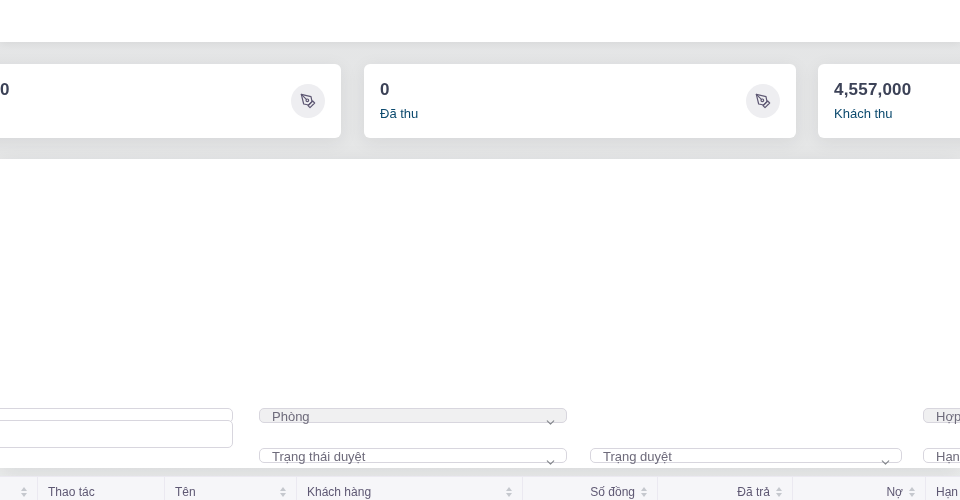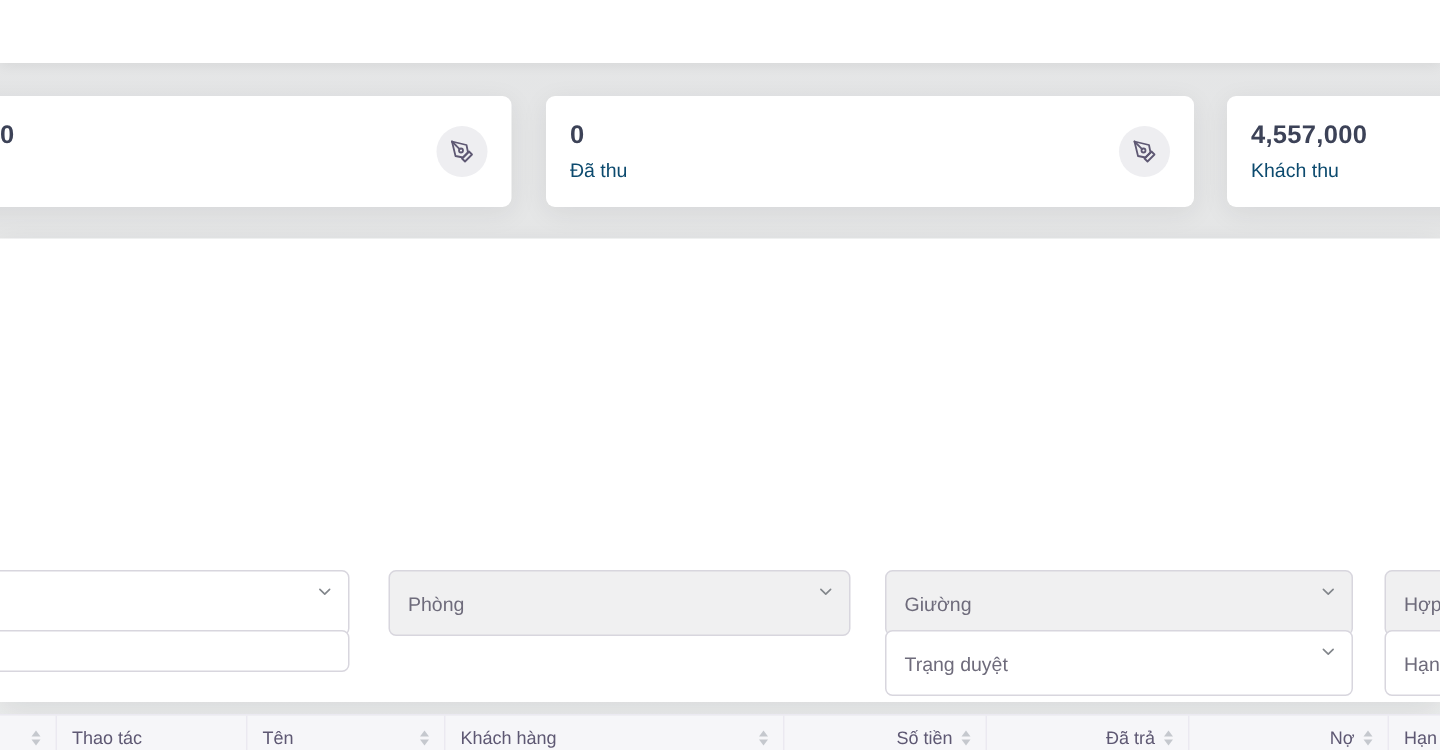--- a/index.html
+++ b/index.html
@@ -27,22 +27,22 @@
   .card-1 .stat-label { left:92px; }
   .stat-icon-wrap { position:absolute; right:16px; top:20px; width:34px; height:34px; border-radius:50%;
                     background:#eeeef1; display:flex; align-items:center; justify-content:center; }
   .stat-icon-wrap svg { width:16px; height:16px; stroke:#5e5873; fill:none; stroke-width:1.8; stroke-linecap:round; stroke-linejoin:round; }
 
   
   .panel { position:absolute; left:0; top:159px; width:960px; height:309px; background:#fff;
            box-shadow:0 6px 20px rgba(34,41,47,.10); }
 
   
-  .fbox { position:absolute; height:44px; border:1px solid #d8d6de; border-radius:5px; background:#fff;
-          font-size:13px; color:#6e6b7b; display:flex; align-items:center; padding:0 26px 0 12px; cursor:pointer; }
+  .fbox { position:absolute; height:15px; border:1px solid #d8d6de; border-radius:5px; background:#fff;
+          font-size:13px; color:#6e6b7b; display:flex; align-items:flex-start; padding:0 26px 0 12px; cursor:pointer;margin-top:28px; }
   .fbox.disabled { background:#f0f0f1; cursor:default; }
   .fbox .chev { position:absolute; right:9px; top:7px; width:13px; height:13px; }
   .fbox .chev svg { width:13px; height:13px; stroke:#82868b; fill:none; stroke-width:2; stroke-linecap:round; stroke-linejoin:round; }
   .finput { position:absolute; height:28px; border:1px solid #d8d6de; border-radius:5px; background:#fff;
             font-size:13px; color:#5e5873; padding:0 12px; font-family:inherit; }
   .r1 { top:221px; } .r2 { top:261px; }
   .fA { left:-60px; width:293px; }
   .fB { left:259px; width:308px; }
   .fC { left:590px; width:312px; }
   .fD { left:923px; width:310px; }
@@ -106,31 +106,31 @@
       <span class="chev"><svg viewBox="0 0 24 24">
             <polyline points="6 9 12 15 18 9"></polyline>
           </svg></span>
     </div>
     <div class="fbox r1 fB disabled">
       <span>Phòng</span>
       <span class="chev"><svg viewBox="0 0 24 24">
             <polyline points="6 9 12 15 18 9"></polyline>
           </svg></span>
     </div>
-    <div class="fbox r1 fC disabled">
-      <span>Giường</span>
-      <span class="chev"><svg viewBox="0 0 24 24">
-            <polyline points="6 9 12 15 18 9"></polyline>
-          </svg></span>
-    </div>
     <div class="fbox r1 fD disabled">
       <span>Hợp đồng</span>
     </div>
 
     <input class="finput r2 fA" value="" style="">
+    <div class="fbox r2 fB">
+      <span>Trạng thái duyệt</span>
+      <span class="chev"><svg viewBox="0 0 24 24">
+            <polyline points="6 9 12 15 18 9"></polyline>
+          </svg></span>
+    </div>
     <div class="fbox r2 fC">
       <span>Trạng duyệt</span>
       <span class="chev"><svg viewBox="0 0 24 24">
             <polyline points="6 9 12 15 18 9"></polyline>
           </svg></span>
     </div>
     <div class="fbox r2 fD">
       <span>Hạn thu</span>
     </div>
 
@@ -154,21 +154,21 @@
             </span>
         </div>
         <div class="cell c3">
           <span>Khách hàng</span>
           <span class="sort push">
               <i class="up"></i>
               <i class="dn"></i>
             </span>
         </div>
         <div class="cell c4">
-          <span>Số tiền</span>
+          <span>Số đồng</span>
           <span class="sort">
               <i class="up"></i>
               <i class="dn"></i>
             </span>
         </div>
         <div class="cell c5">
           <span>Đã trả</span>
           <span class="sort">
               <i class="up"></i>
               <i class="dn"></i>

